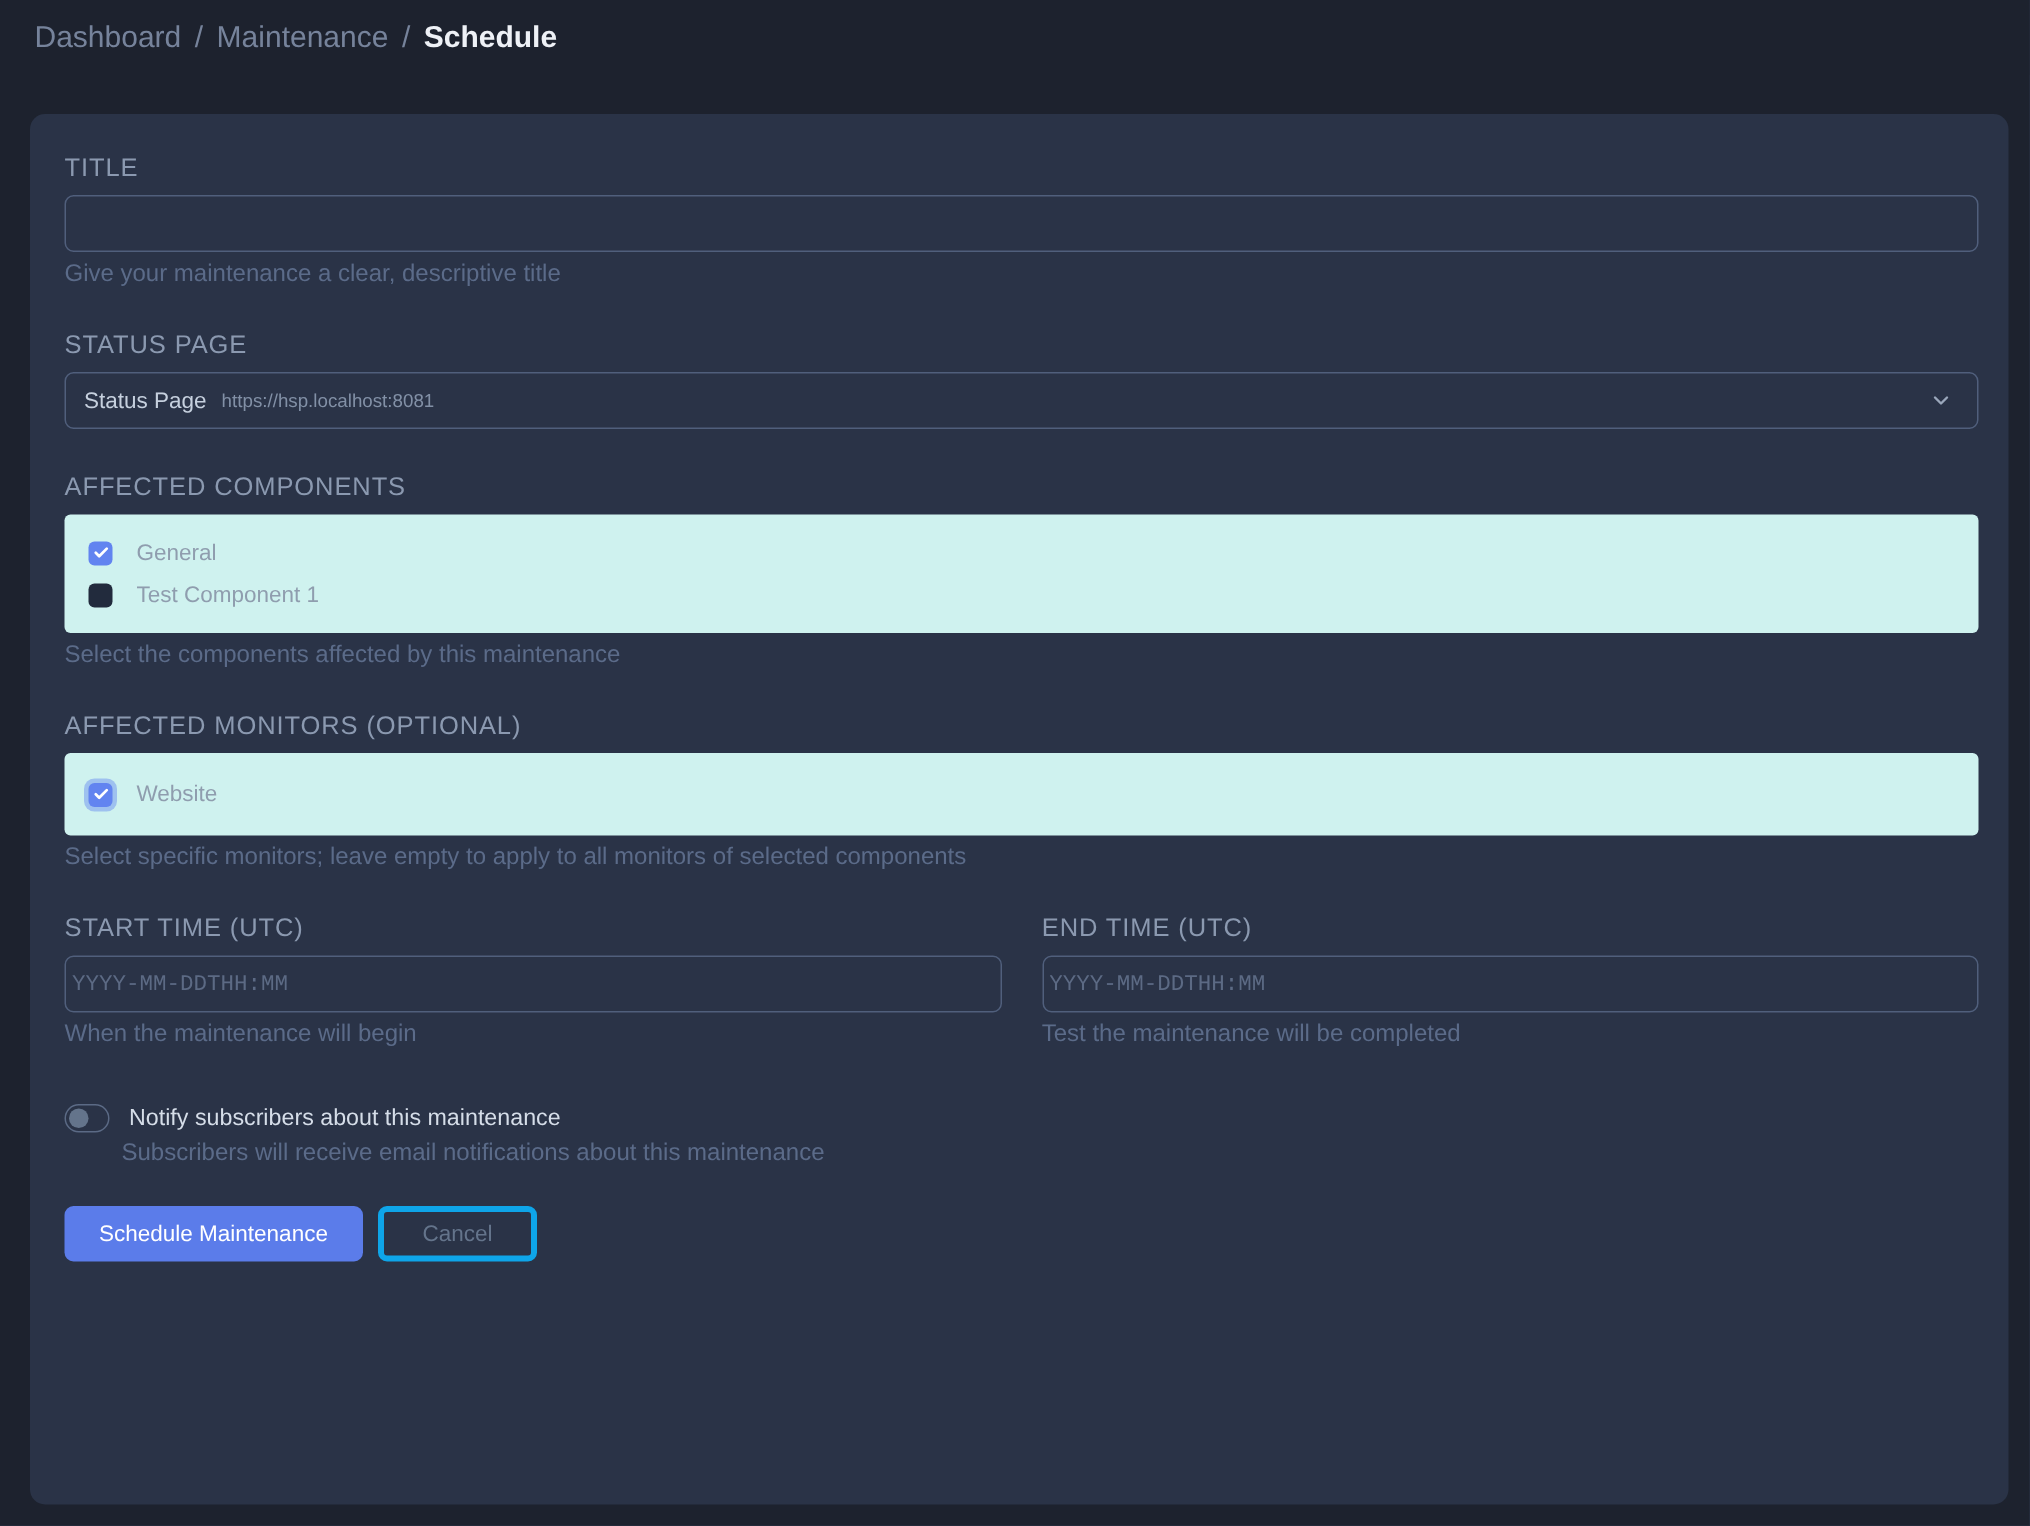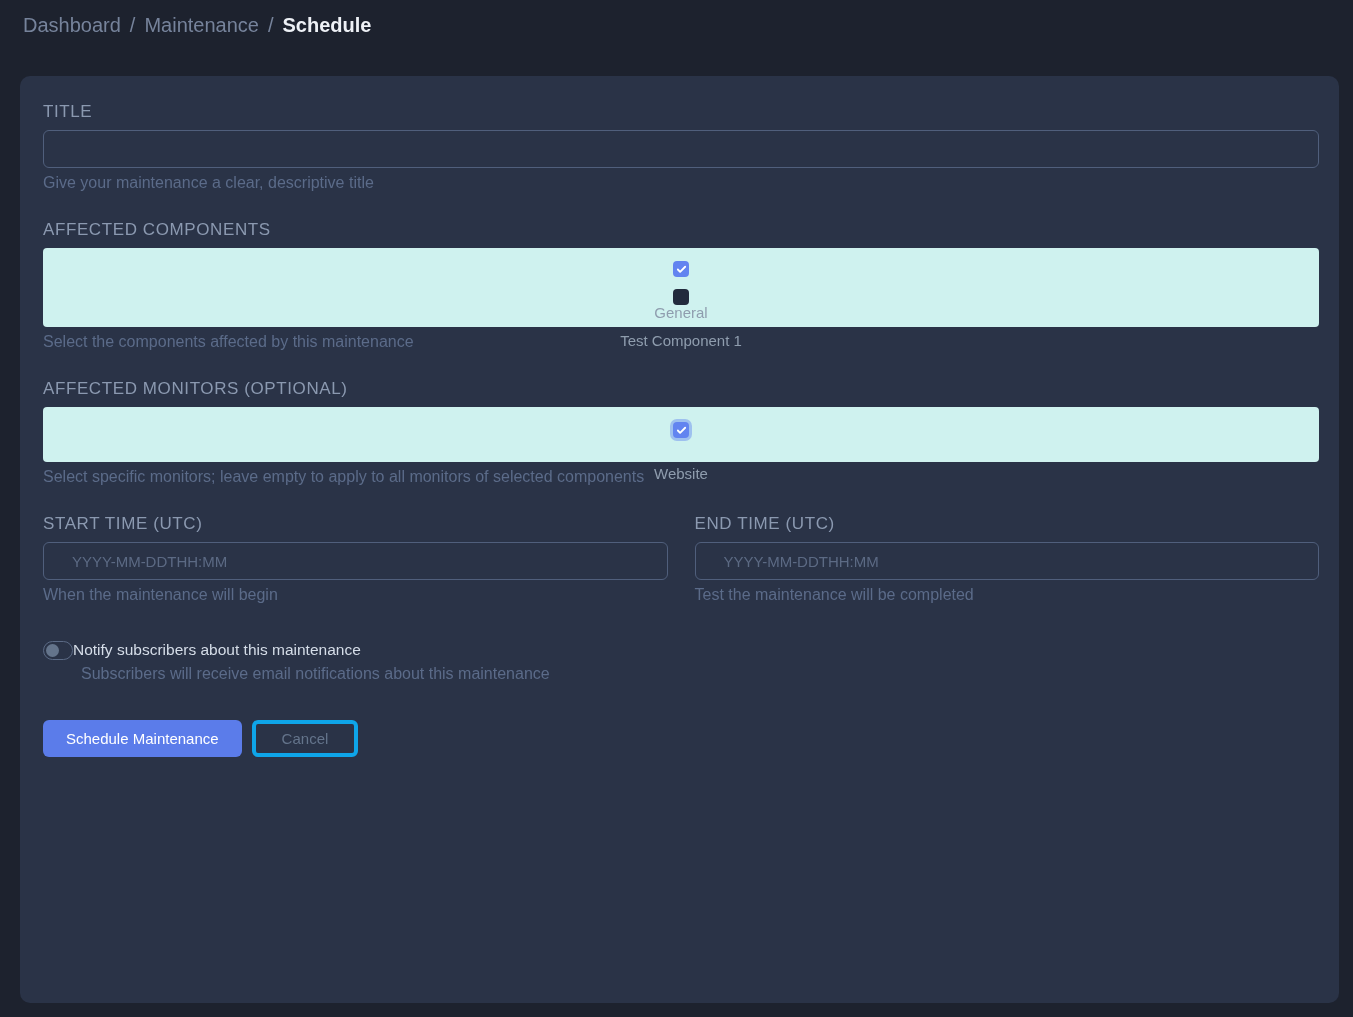--- a/index.html
+++ b/index.html
@@ -36,24 +36,24 @@
     margin-bottom:8px;
     font-weight:500;
   }
   .helper { margin-top:7px; font-size:16px; line-height:16px; color:#5b6b89; }
 
   .text-input, .time-input {
     width:100%; height:38px;
     background:transparent;
     border:1px solid #505f7c;
     border-radius:6px;
-    padding:0 28px;
+    padding:0 4px;
     font-size:15px;
     color:#e8ecf3;
-    font-family:Liberation Sans, sans-serif;
+    font-family:Liberation Mono, monospace;
     outline:none;
   }
   .text-input::placeholder, .time-input::placeholder, .msg-area::placeholder { color:#5c6a84; }
 
   .msg-area {
     width:100%; height:99px;
     background:transparent;
     border:1px solid #505f7c;
     border-radius:6px;
     padding:8px 12px;
@@ -80,54 +80,54 @@
   .select-chevron { margin-left:auto; display:flex; align-items:center; color:#9aa7bb; }
 
   
   .panel {
     background:#cff2ef;
     border-radius:4px;
     padding:13px 16px;
     display:flex; flex-direction:column; gap:3px;
   }
   .panel.single { padding:15px 16px; }
-  .check-row { display:flex; align-items:center; gap:27px; height:25px; cursor:pointer;flex-direction:column; }
+  .check-row { display:flex; align-items:center; gap:16px; height:25px; cursor:pointer; }
   .checkbox {
     width:16px; height:16px; border-radius:4px;
     background:#222b3d;
     display:flex; align-items:center; justify-content:center;
     flex:0 0 16px;
   }
   .checkbox svg { display:none; }
   .checkbox.checked { background:#6284f0; }
   .checkbox.checked svg { display:block; }
   .checkbox.ring { box-shadow:0 0 0 3px rgba(98,132,240,.45); }
   .check-label { font-size:15px; color:#8f9dae; }
 
   
   .time-grid { display:grid; grid-template-columns:1fr 1fr; column-gap:27px; margin-bottom:38px; }
 
   
-  .toggle-row { display:flex; }
+  .toggle-row { display:flex; align-items:center; gap:13px; }
   .toggle {
     width:30px; height:19px;
     border:1.5px solid #5b6a85;
     border-radius:10px;
     background:transparent;
     position:relative;
     cursor:pointer;
     flex:0 0 30px;
   }
   .toggle .knob {
     position:absolute; left:2px; top:1.5px;
     width:13px; height:13px; border-radius:50%;
     background:#64748b;
   }
   .toggle-label { font-size:15.5px; color:#d5dde8; }
-  .toggle-helper { margin-left:38px; margin-top:6px; margin-bottom:38px; }
+  .toggle-helper { margin-left:38px; margin-top:6px; margin-bottom:27px; }
 
   
   .actions { display:flex; align-items:center; gap:10px; }
   .btn { height:37px; border-radius:6px; font-size:15px; font-family:inherit; cursor:pointer; }
   .btn-primary { background:#5b7cea; color:#ffffff; border:none; padding:0 23px; }
   .btn-secondary { background:transparent; color:#64748b; border:4px solid #0ea5e9; padding:0 26px; }
 </style>
 </head>
 <body>
 
@@ -143,20 +143,32 @@
 
 <main class="card">
 
   <div class="field">
     <label class="flabel">TITLE</label>
     <input class="text-input" type="text" value="" style="">
     <div class="helper">Give your maintenance a clear, descriptive title</div>
   </div>
 
 
+  <div class="field">
+    <label class="flabel">STATUS PAGE</label>
+    <div class="select">
+      <span class="select-name">Status Page</span>
+      <span class="select-url">https://hsp.localhost:8081</span>
+      <span class="select-chevron">
+        <svg width="16" height="16" viewBox="0 0 24 24" fill="none" stroke="currentColor" stroke-width="2.4" stroke-linecap="round" stroke-linejoin="round">
+            <path d="M6 9l6 6 6-6"></path>
+          </svg>
+      </span>
+    </div>
+  </div>
 
   <div class="field">
     <label class="flabel">AFFECTED COMPONENTS</label>
     <div class="panel">
       <label class="check-row">
         <span class="checkbox checked">
           <svg width="11" height="11" viewBox="0 0 24 24" fill="none" stroke="#ffffff" stroke-width="4" stroke-linecap="round" stroke-linejoin="round">
               <polyline points="20 6 9 17 4 12"></polyline>
             </svg>
         </span>

